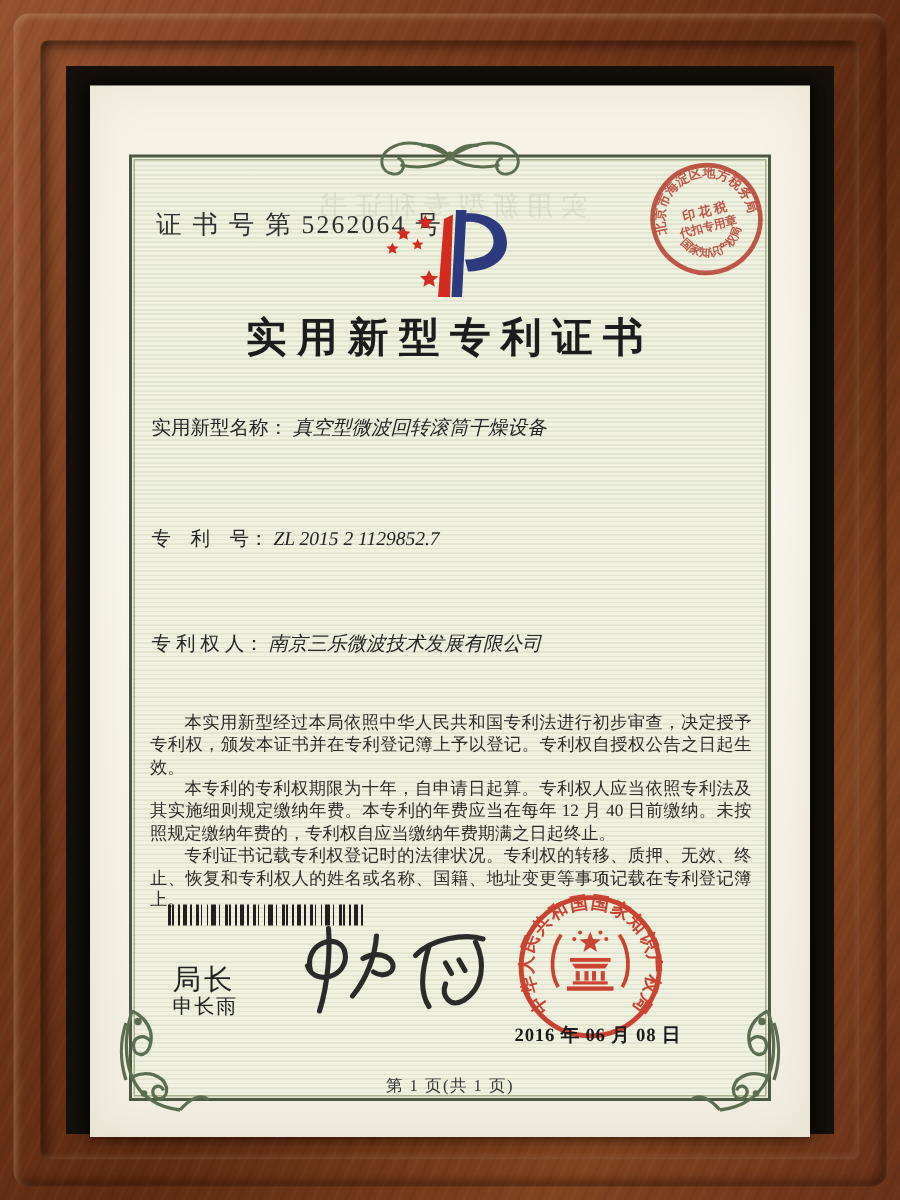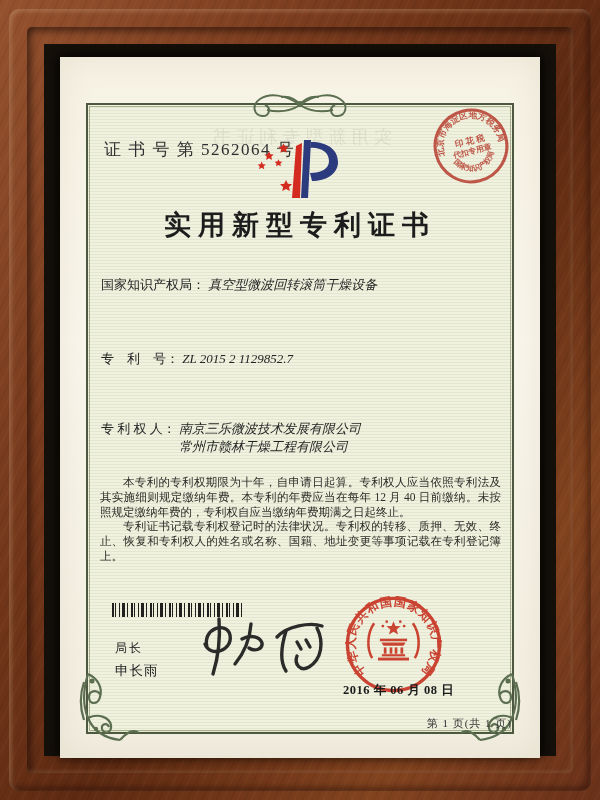--- a/index.html
+++ b/index.html
@@ -33,26 +33,26 @@
   .title{position:absolute;top:102px;width:100%;text-align:center;font-size:27px;font-weight:600;
     letter-spacing:7px;color:#1c1c1c;}
   .row{position:absolute;left:13px;right:8px;font-size:13px;color:#242424;}
   .row .lab{font-weight:500;}
   .row .val{font-weight:500;font-style:italic;}
   .val2line div{line-height:18px;}
   .paras{position:absolute;top:370px;left:12px;right:11px;}
   .paras p{margin:0;font-size:11.5px;line-height:14.8px;text-indent:2em;text-align:justify;color:#2e2c28;}
   .barcode{position:absolute;left:24px;top:498px;width:130px;height:14px;background:
     repeating-linear-gradient(90deg,#22201e 0 2px,transparent 2px 3px,#22201e 3px 4px,transparent 4px 7px,#22201e 7px 8px,transparent 8px 10px,#22201e 10px 13px,transparent 13px 15px,#22201e 15px 16px,transparent 16px 19px);}
-  .signer-title{position:absolute;left:27px;top:535px;font-size:12px;letter-spacing:2px;color:#222;}
+  .signer-title{position:absolute;left:27px;top:535px;font-size:19px;letter-spacing:2px;color:#222;}
   .signer-name{position:absolute;left:27px;top:557px;font-size:13.5px;letter-spacing:1px;color:#222;}
   .signature{position:absolute;left:103px;top:506px;}
   .big-seal{position:absolute;left:257px;top:491px;mix-blend-mode:multiply;opacity:.93;}
   .seal-date{position:absolute;left:255px;top:577px;font-size:12.5px;font-weight:bold;letter-spacing:.5px;color:#1b1b1b;}
-  .page-footer{position:absolute;top:611px;width:100%;text-align:right;font-size:11px;letter-spacing:1px;color:#333;}
+  .page-footer{position:absolute;top:611px;width:100%;text-align:center;font-size:11px;letter-spacing:1px;color:#333;}
   svg text{font-family:"Liberation Serif","DejaVu Serif",serif;}
 </style>
 </head>
 <body>
 
 <div class="scene">
   <div class="frame">
     <div class="grain"></div>
     <div class="bevel1"></div>
     <div class="bevel2"></div>
@@ -126,36 +126,36 @@
           <path d="M20,18 l1.7,3.4 3.8,.4 -2.8,2.6 .8,3.7 -3.5-1.9 -3.3,1.9 .7-3.7 -2.8-2.6 3.8-.4 Z" transform="scale(0.85)"></path>
           <path d="M12,32 l1.6,3.2 3.6,.4 -2.7,2.4 .8,3.5 -3.3-1.8 -3.1,1.8 .7-3.5 -2.6-2.4 3.6-.4 Z" transform="scale(0.8)"></path>
           <path d="M30,26 l1.5,3 3.4,.3 -2.5,2.3 .7,3.3 -3.1-1.7 -2.9,1.7 .6-3.3 -2.4-2.3 3.4-.3 Z" transform="scale(0.8) translate(3,3)"></path>
           <path d="M34,44 l1.9,3.8 4.2,.4 -3.1,2.8 .9,4.1 -3.9-2.1 -3.7,2.1 .8-4.1 -3.1-2.8 4.2-.4 Z"></path>
         </g>
       </svg>
 
       <div class="title">实用新型专利证书</div>
 
       <div class="row" style="top:171px">
-        <span class="lab">国家知识产权局：</span>
+        <span class="lab">实用新型名称：</span>
         <span class="val">真空型微波回转滚筒干燥设备</span>
       </div>
       <div class="row" style="top:245px">
         <span class="lab">专　利　号：</span>
         <span class="val">ZL 2015 2 1129852.7</span>
       </div>
       <div class="row" style="top:315px">
         <span class="lab" style="vertical-align:top">专 利 权 人：</span>
         <span class="val val2line" style="display:inline-block">
           <div>南京三乐微波技术发展有限公司</div>
-          <div>常州市赣林干燥工程有限公司</div>
         </span>
       </div>
 
       <div class="paras">
+        <p>本实用新型经过本局依照中华人民共和国专利法进行初步审查，决定授予专利权，颁发本证书并在专利登记簿上予以登记。专利权自授权公告之日起生效。</p>
         <p>本专利的专利权期限为十年，自申请日起算。专利权人应当依照专利法及其实施细则规定缴纳年费。本专利的年费应当在每年 12 月 40 日前缴纳。未按照规定缴纳年费的，专利权自应当缴纳年费期满之日起终止。</p>
         <p>专利证书记载专利权登记时的法律状况。专利权的转移、质押、无效、终止、恢复和专利权人的姓名或名称、国籍、地址变更等事项记载在专利登记簿上。</p>
       </div>
 
       <div class="barcode"></div>
       <div class="signer-title">局长</div>
       <div class="signer-name">申长雨</div>
 
       <svg class="signature" width="150" height="75" viewBox="0 0 150 75">
         <g fill="none" stroke="#161616" stroke-width="3.4" stroke-linecap="round" opacity=".9">

